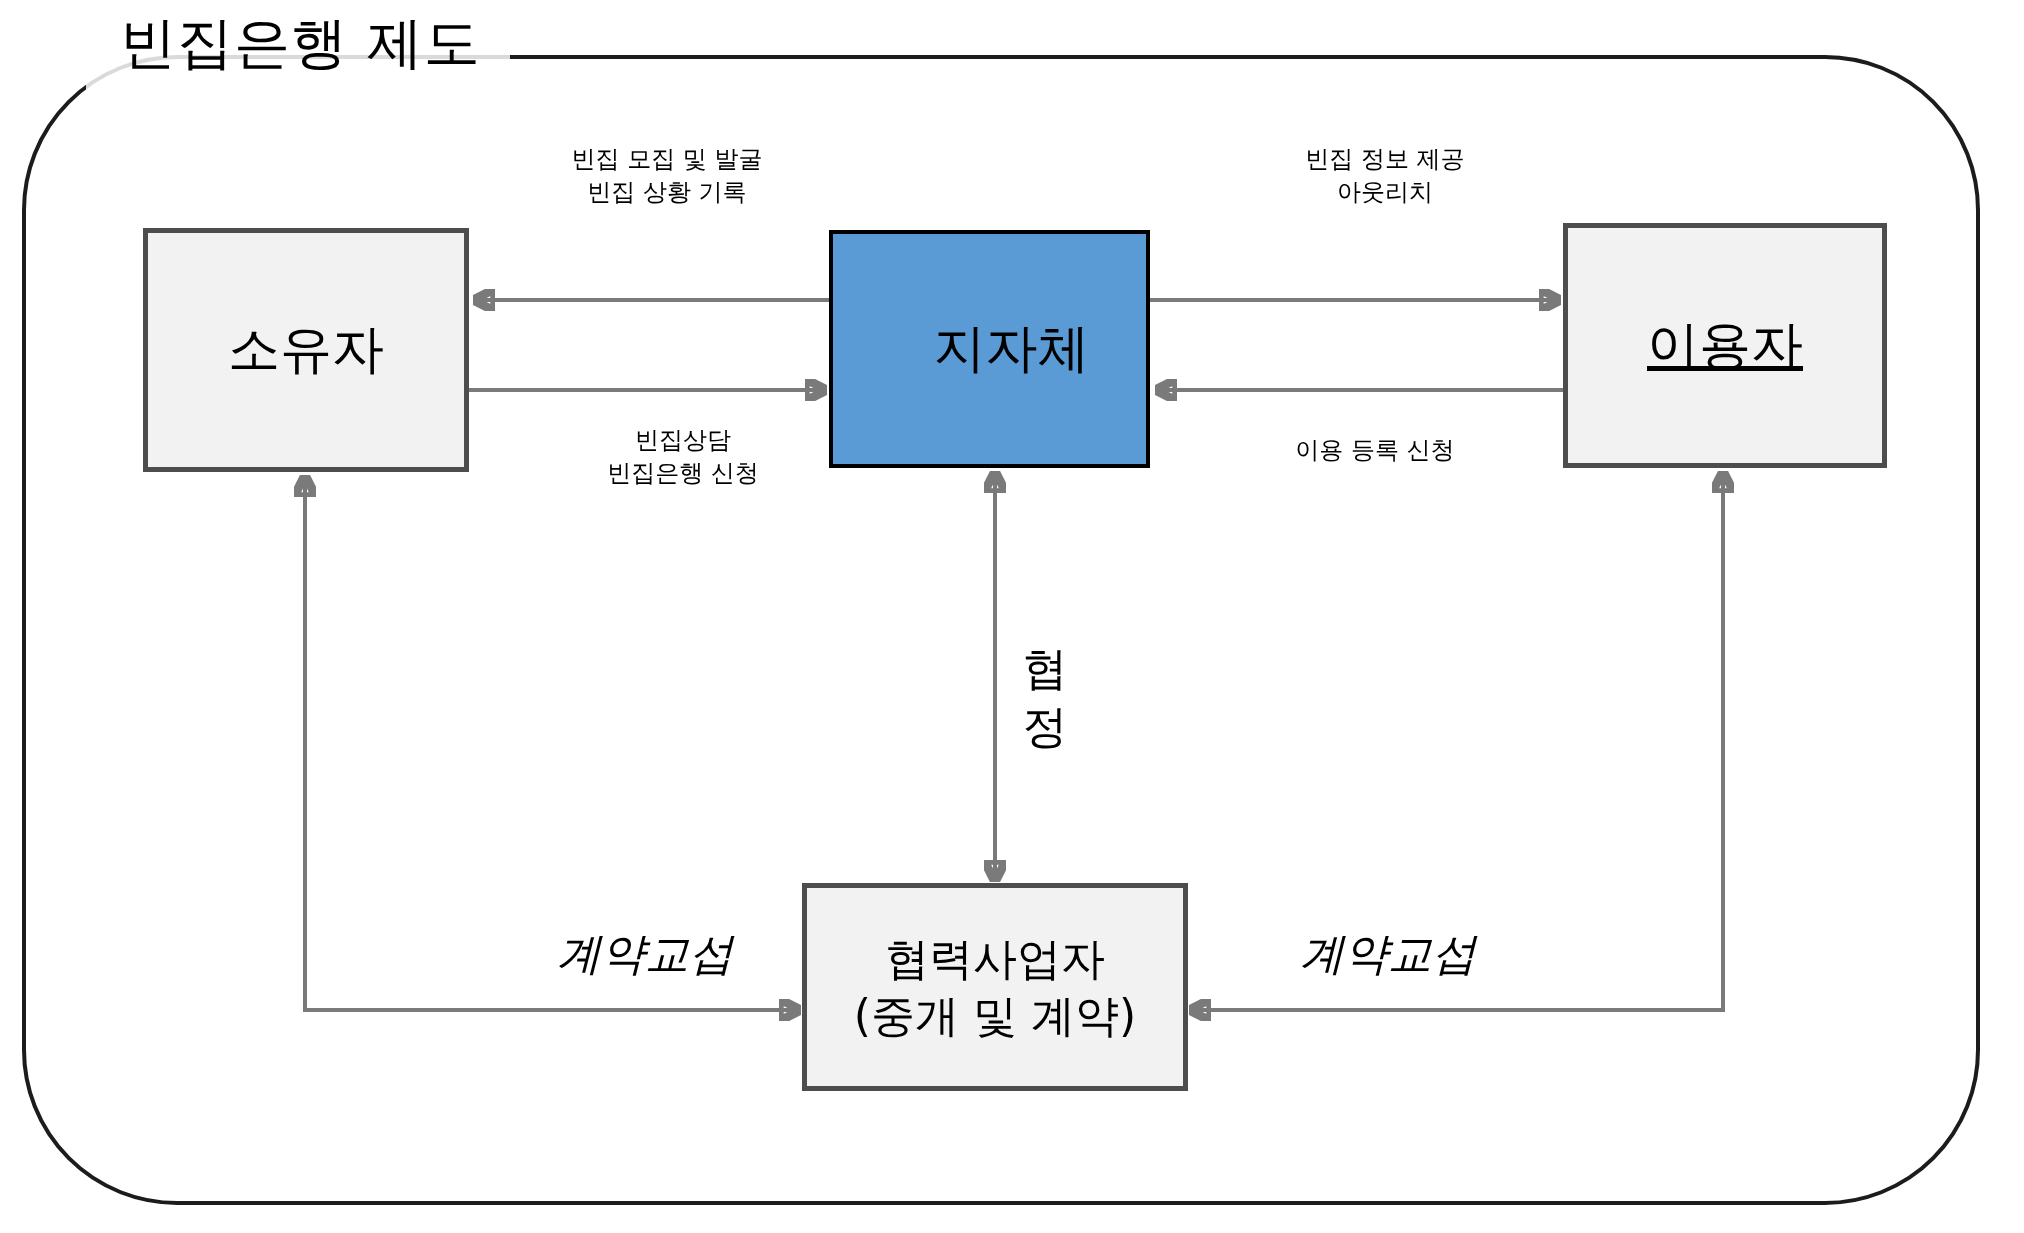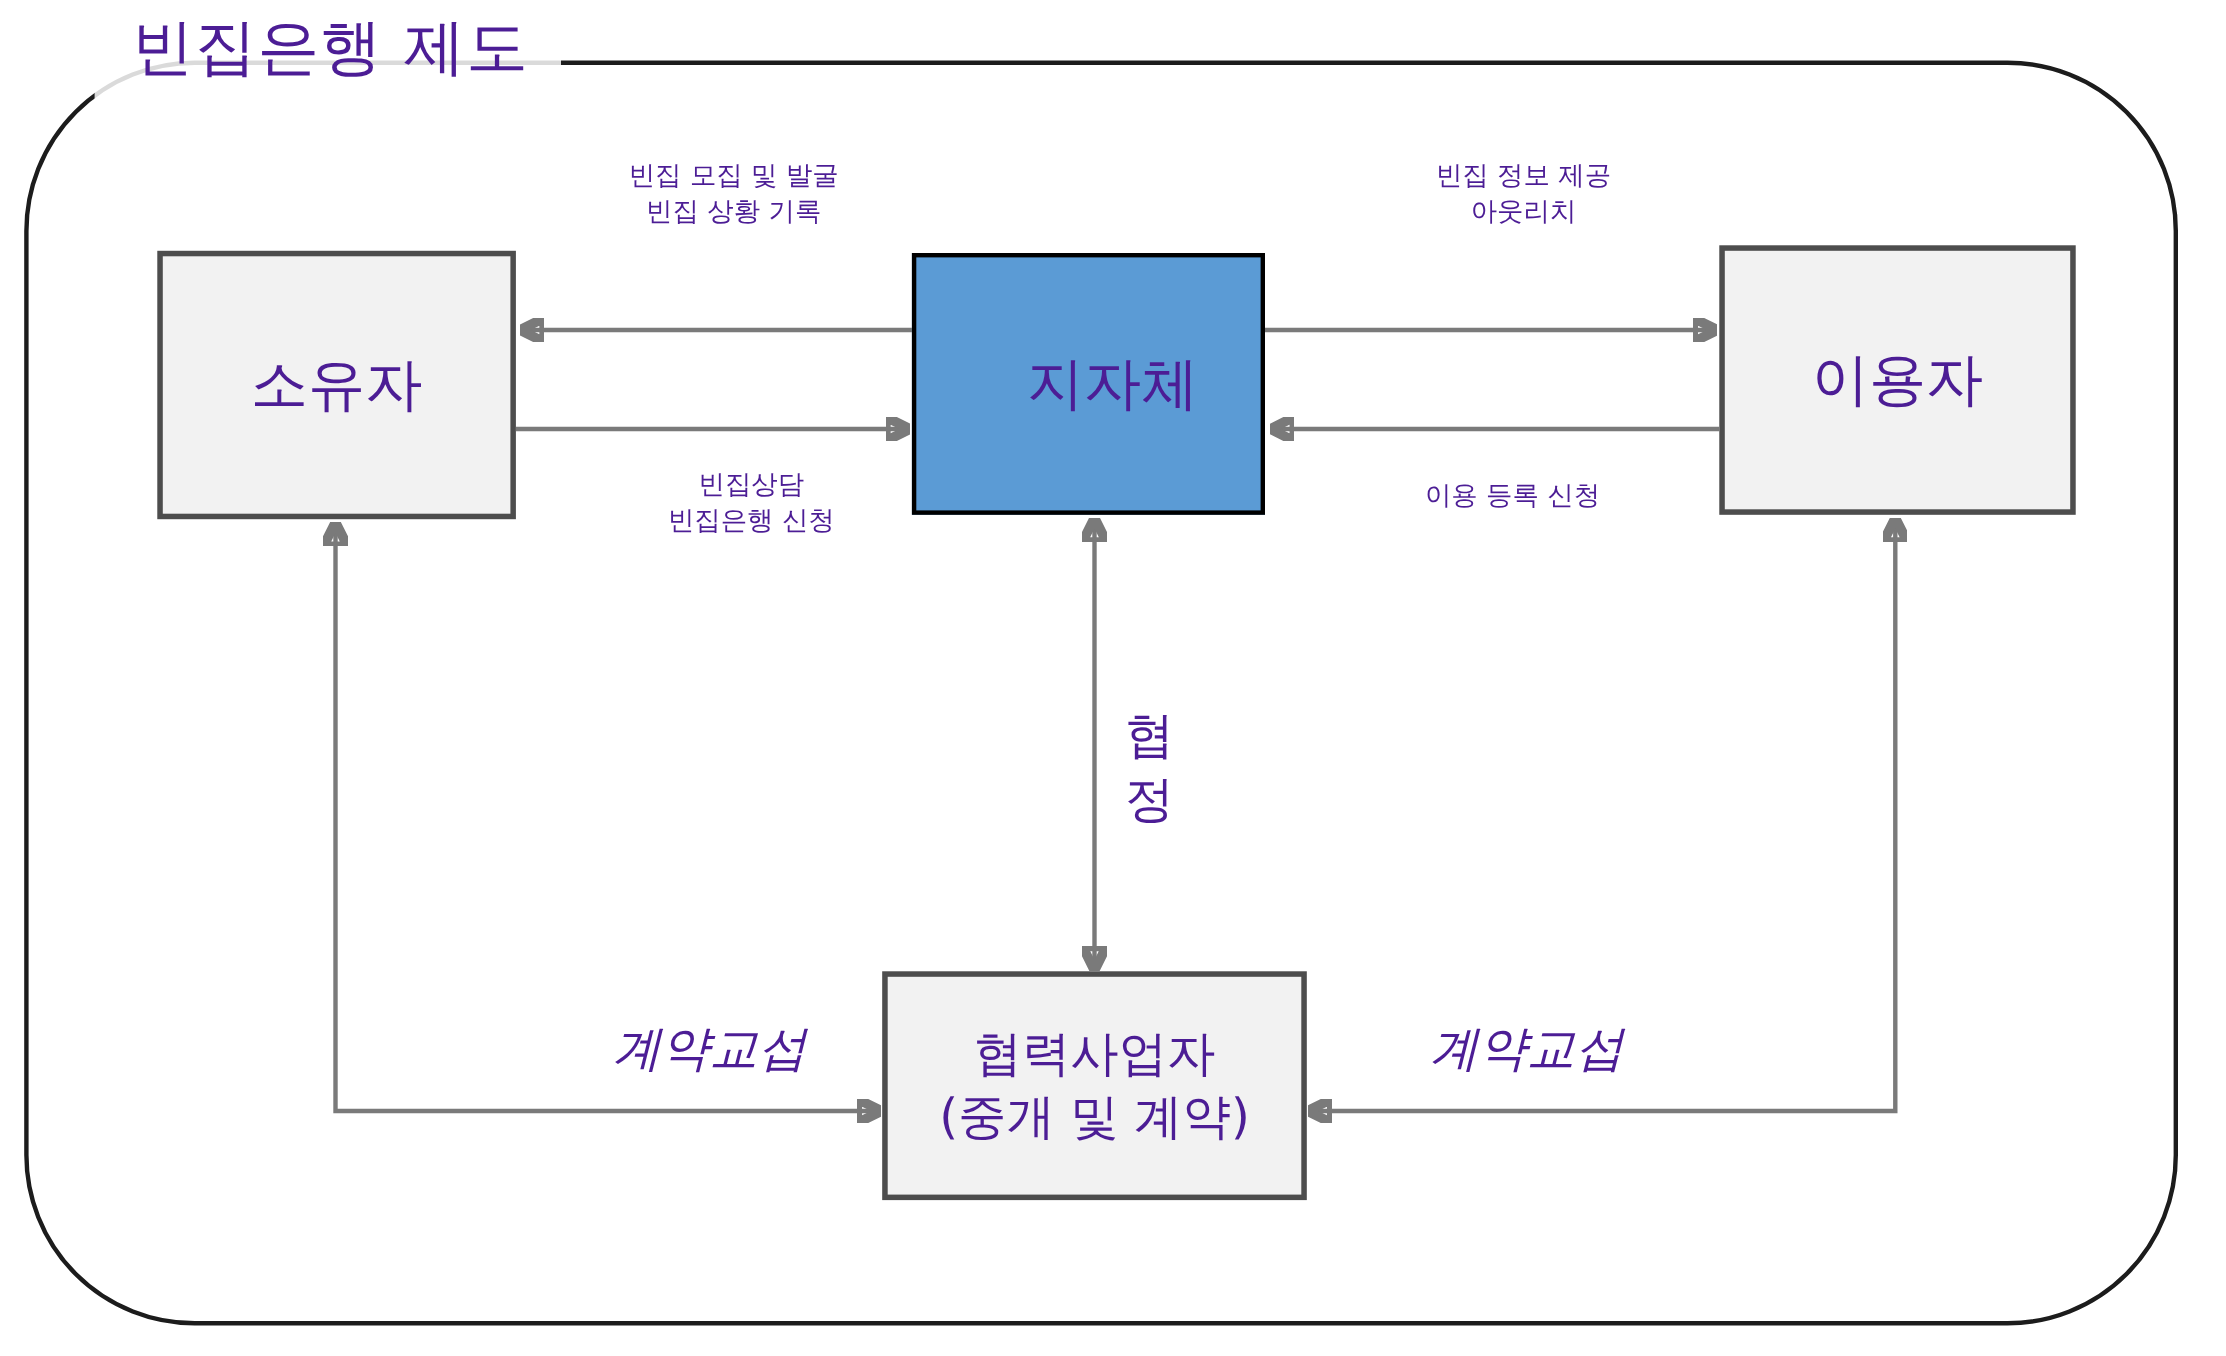--- a/index.html
+++ b/index.html
@@ -1,21 +1,21 @@
 <!DOCTYPE html>
 <html><head>
 <meta charset="utf-8">
 <style>
   html,body{margin:0;padding:0;background:#ffffff;}
   #canvas{
     position:relative;
     width:2024px;height:1233px;
     background:#ffffff;
     font-family:"DejaVu Sans","Liberation Sans",sans-serif;
-    color:#4c1d95;
+    color:#000000;
     overflow:hidden;
   }
   
   .container-border{
     position:absolute;left:22px;top:55px;width:1958px;height:1150px;
     border:4px solid #1c1c1c;border-radius:155px;
     box-sizing:border-box;
   }
   
   .title-mask{
@@ -28,21 +28,21 @@
   }
   
   .node{
     position:absolute;box-sizing:border-box;
     display:flex;align-items:center;justify-content:center;
     text-align:center;font-size:52px;
   }
   .node-gray{background:#f2f2f2;border:5px solid #4d4d4d;}
   .node-owner{left:143px;top:228px;width:326px;height:244px;}
   .node-government{left:829px;top:230px;width:321px;height:238px;border:4px solid #000000;padding-left:44px;}
-  .node-user{left:1563px;top:223px;width:324px;height:245px;}
+  .node-user{left:1563px;top:223px;width:324px;height:245px;text-decoration:underline;}
   .node-partner{left:802px;top:883px;width:386px;height:208px;font-size:44px;line-height:1.3;flex-direction:column;}
   .node-partner span{display:block;}
   
   .arrows{position:absolute;left:0;top:0;width:2024px;height:1233px;}
   .arrows path{fill:none;stroke:#7a7a7a;stroke-width:4;stroke-linejoin:miter;}
   
   .edge-label{
     position:absolute;text-align:center;font-size:24px;line-height:1.38;
   }
   .edge-label span{display:block;white-space:nowrap;}

